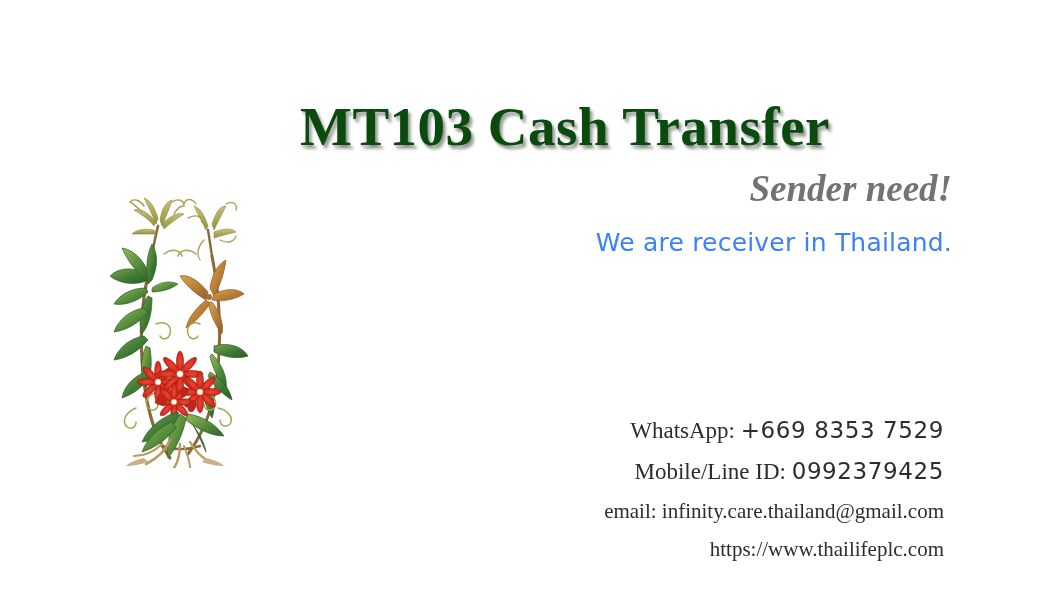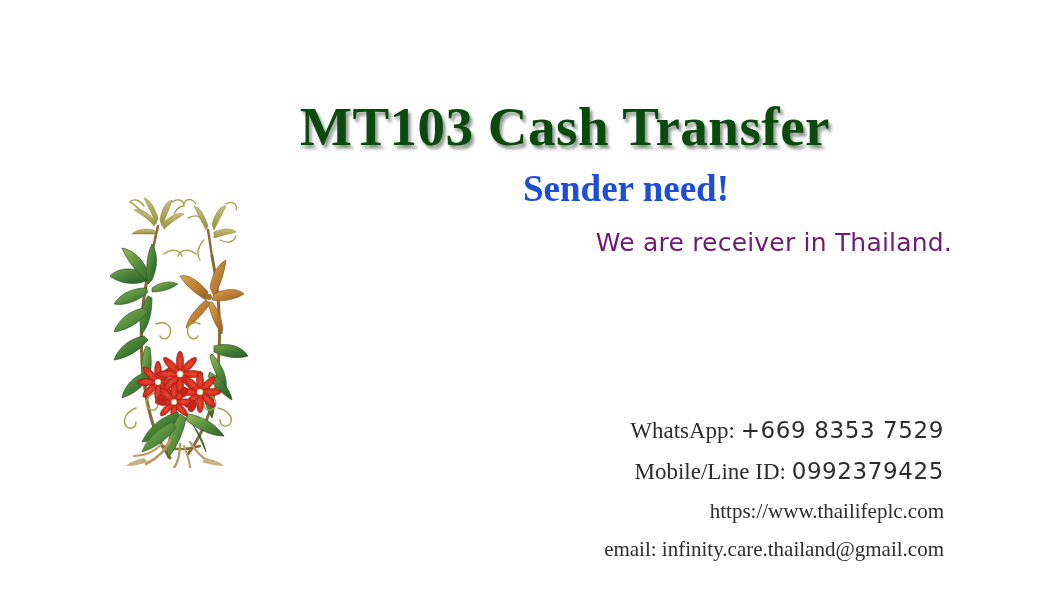--- a/index.html
+++ b/index.html
@@ -55,32 +55,33 @@
       3px 4px 3px rgba(90, 98, 90, 0.55),
       1px 2px 2px rgba(120, 128, 120, 0.40);
     white-space: nowrap;
   }
 
   .subhead {
     font-family: "Liberation Serif", serif;
     font-weight: bold;
     font-size: 37px;
     line-height: 46px;
-    color: #1d4ed8;
+    color: #737373;
     margin: 8px 0 0 0;
-    text-align: center;
+    text-align: right;
     padding-right: 2px;
+    font-style: italic;
   }
 
   .tagline {
     font-family: "DejaVu Sans", sans-serif;
     font-weight: normal;
     font-size: 25px;
     line-height: 34px;
-    color: #701a75;
+    color: #3b82f6;
     margin: 14px 0 8px 0;
     text-align: right;
     padding-right: 2px;
     letter-spacing: 0.2px;
   }
 
   
   .contact-block {
     position: absolute;
     left: 300px;
@@ -318,23 +319,23 @@
       <span class="contact-label">WhatsApp:</span>
       <span class="contact-value-num">+669 8353 7529</span>
     </p>
 
     <p class="contact-line phone">
       <span class="contact-label">Mobile/Line ID:</span>
       <span class="contact-value-num">0992379425</span>
     </p>
 
     <p class="contact-line web">
-      <span>https://www.thailifeplc.com</span>
-    </p>
-
-    <p class="contact-line web">
       <span class="contact-label">email:</span>
       <span>infinity.care.thailand@gmail.com</span>
     </p>
 
+    <p class="contact-line web">
+      <span>https://www.thailifeplc.com</span>
+    </p>
+
   </div>
 
 </div>
 
 </body></html>

